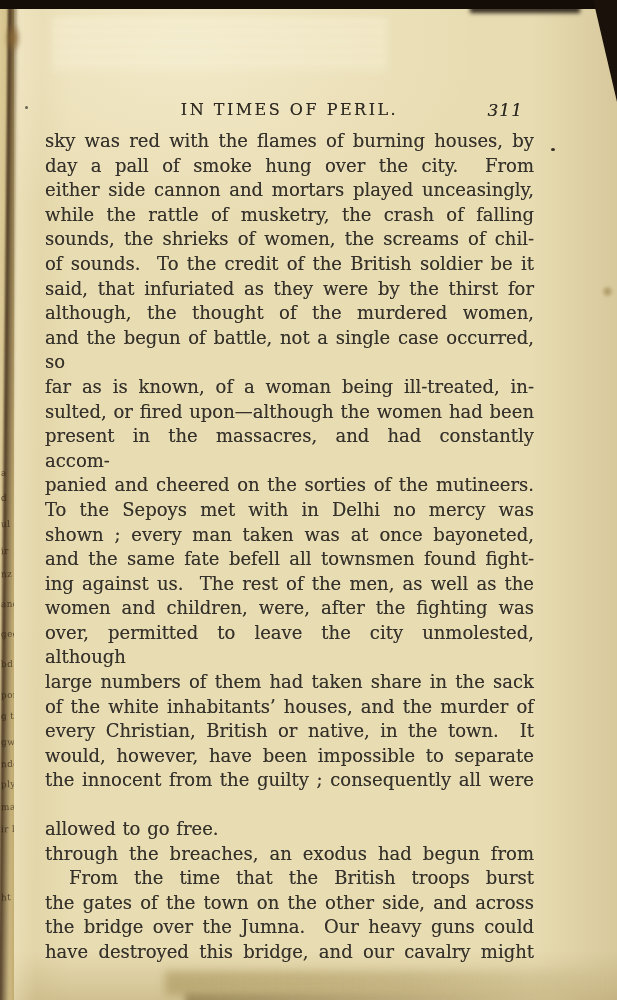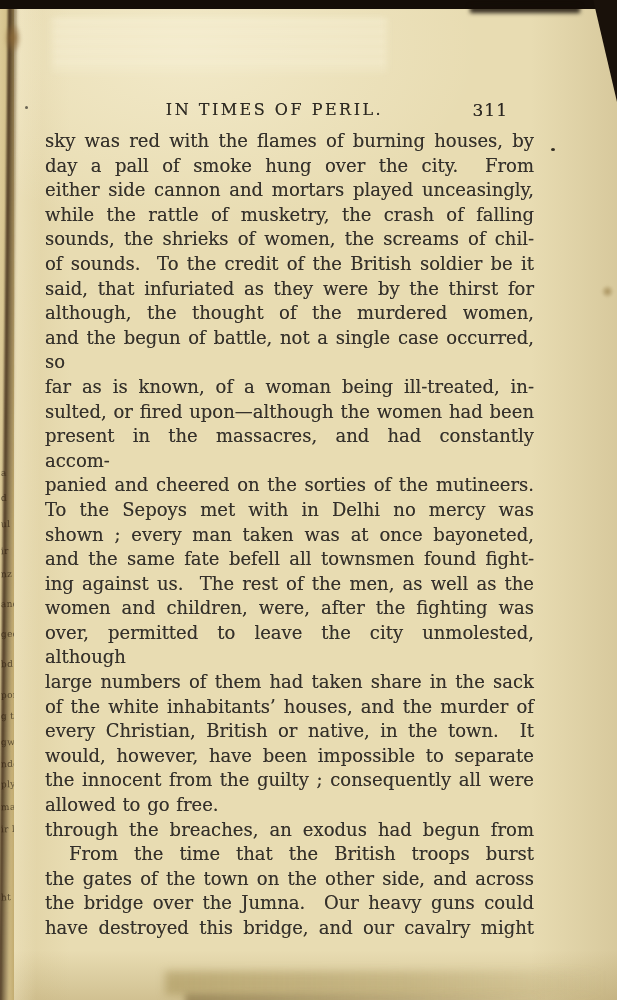--- a/index.html
+++ b/index.html
@@ -85,41 +85,42 @@
     filter:blur(1.5px);z-index:7;border-radius:50%;
   }
   .speck{position:absolute;border-radius:50%;z-index:3;}
   .speck.a{left:25px;top:98px;width:3px;height:3px;background:#3a3428;}
   .speck.b{left:551px;top:140px;width:4px;height:3px;background:#332d22;}
   .speck.c{left:601px;top:277px;width:13px;height:13px;
     background:radial-gradient(circle, rgba(148,123,68,0.7), rgba(148,123,68,0) 70%);
     filter:blur(1px);}
   
   .header{
-    position:absolute;left:30px;top:92px;width:489px;height:22px;z-index:3;
+    position:absolute;left:45px;top:92px;width:489px;height:22px;z-index:3;
   }
   .running-title{
     display:block;text-align:center;
     font-size:16px;letter-spacing:2.5px;color:#2e2a22;
     text-shadow:0 0 0.5px rgba(46,42,34,0.55);
   }
   .folio{
     position:absolute;right:11px;top:0;
     font-size:17px;color:#2a2620;letter-spacing:1px;
     text-shadow:0 0 0.5px rgba(42,38,32,0.55);
+    font-style:italic;
   }
   
   .body-text{
     position:absolute;left:45px;top:121px;width:489px;z-index:3;
     font-size:18px;line-height:24.6px;color:#34302a;
     text-shadow:0 0 0.55px rgba(52,48,42,0.5);
     word-spacing:1px;
   }
   .line{text-align:justify;text-align-last:justify;white-space:normal;}
-  .line.last{text-align-last:left;}
+  .line.last{text-align-last:left;margin-top:24px;}
 </style>
 </head>
 <body>
 
 <div class="scene">
 
   <div class="page">
     <div class="top-sheen"></div>
     <div class="bottom-smear"></div>
     <div class="bottom-smear2"></div>

